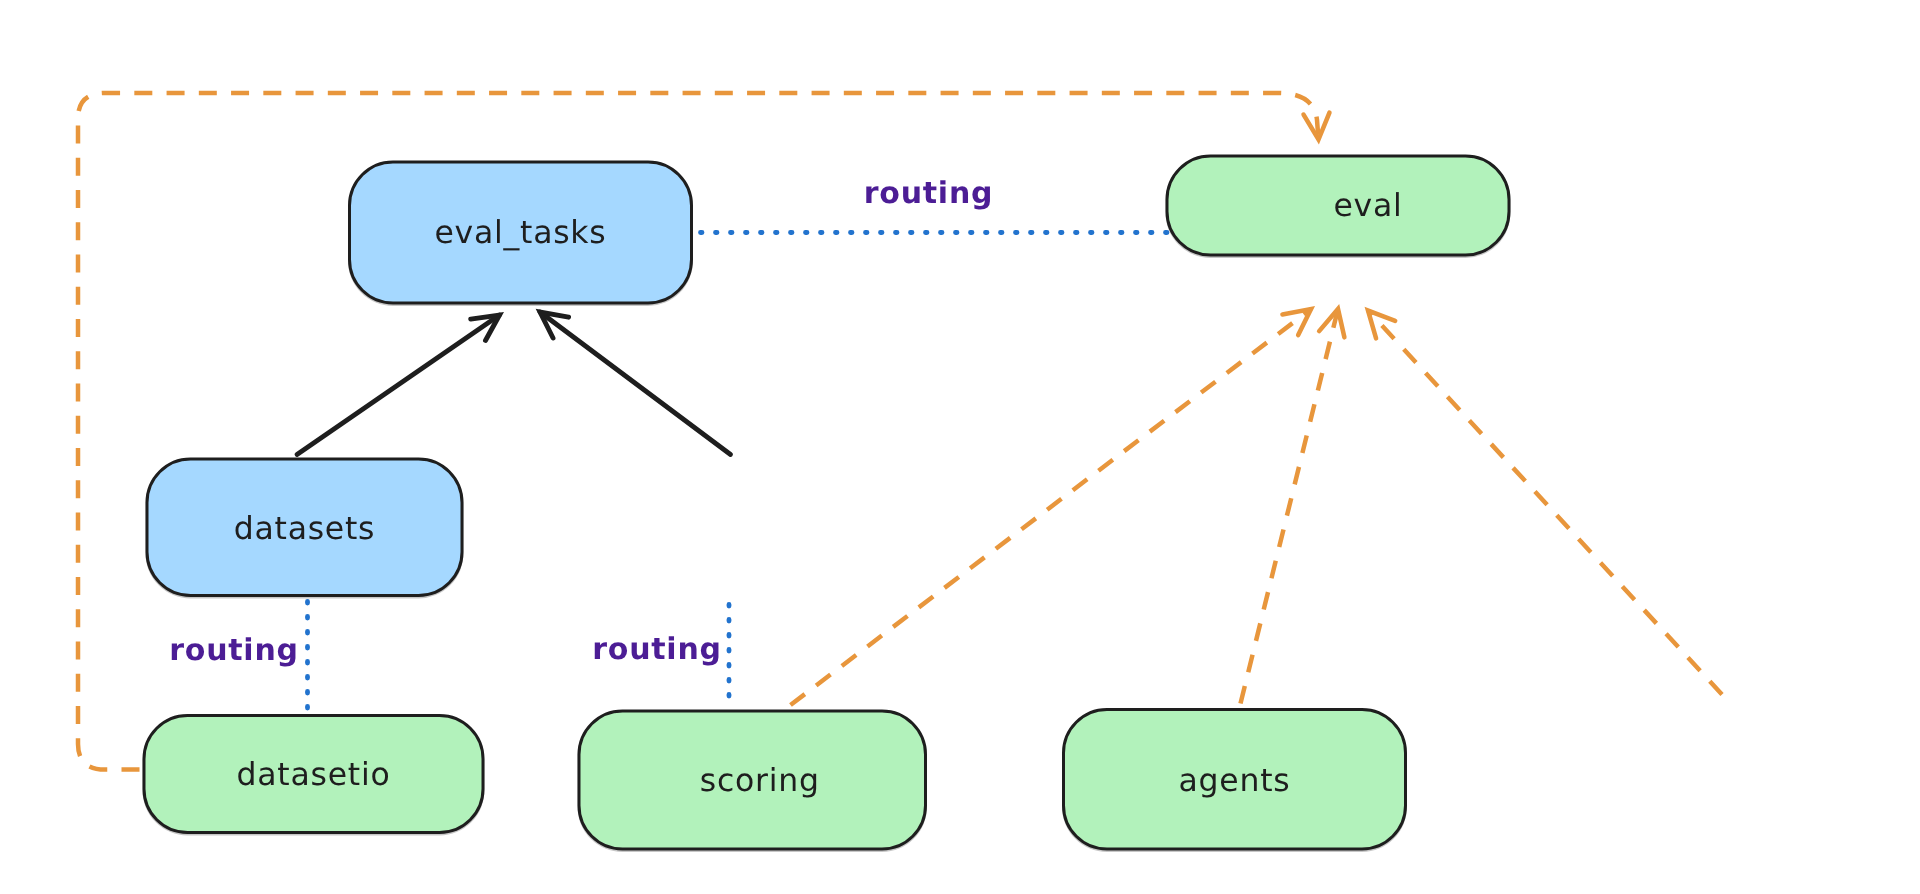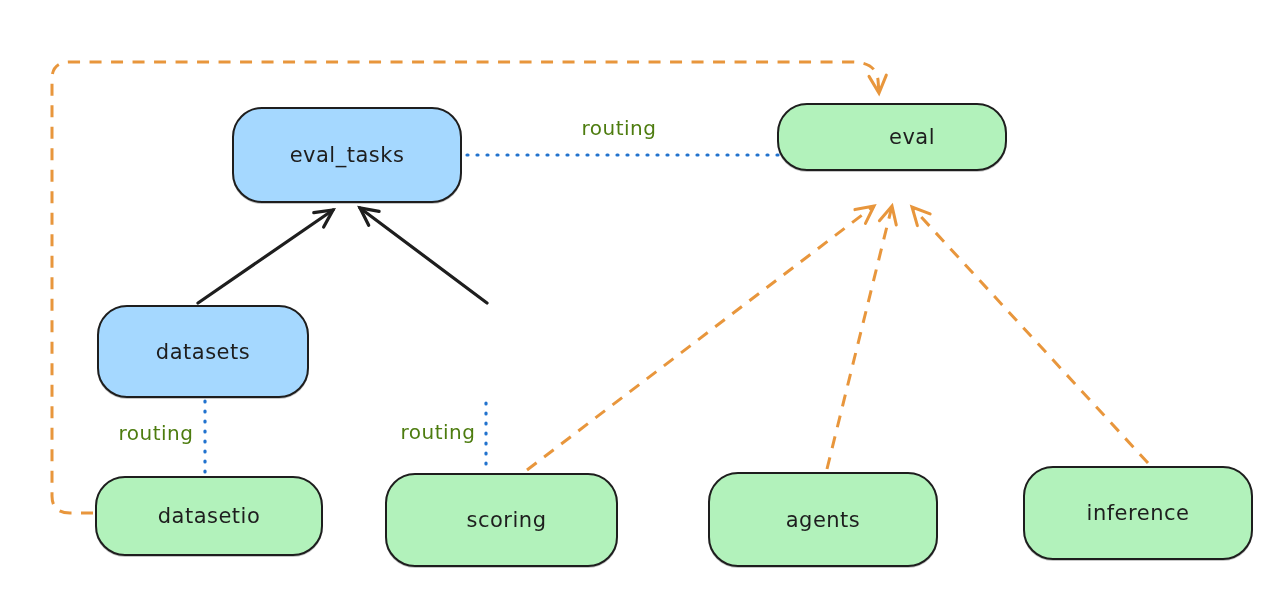--- a/index.html
+++ b/index.html
@@ -41,23 +41,23 @@
   #node-eval              { left: 777px; top: 103px; width: 230px; height: 68px; padding-left: 40px; }
   #node-datasets          { left:  97px; top: 305px; width: 212px; height: 93px; }
   #node-scoring_functions { left: 378px; top: 305px; width: 235px; height: 95px; }
   #node-datasetio         { left:  95px; top: 476px; width: 228px; height: 80px; }
   #node-scoring           { left: 385px; top: 473px; width: 233px; height: 94px; padding-left: 10px; }
   #node-agents            { left: 708px; top: 472px; width: 230px; height: 95px; justify-content: center; }
   #node-inference         { left: 1023px; top: 466px; width: 230px; height: 94px; }
 
   .edge-label {
     position: absolute;
-    color: #4d7c0f;
+    color: #4c1d95;
     font-size: 20px;
-    font-weight: 400;
+    font-weight: 700;
     letter-spacing: 0.5px;
     transform: translateX(-50%);
     white-space: nowrap;
   }
   #lbl-routing-top       { left: 619px; top: 116px; }
   #lbl-routing-datasetio { left: 156px; top: 421px; }
   #lbl-routing-scoring   { left: 438px; top: 420px; }
 
   .edge-black {
     stroke: #1e1e1e;
@@ -126,21 +126,18 @@
   </div>
 
   <div class="node green" id="node-scoring">
     <span>scoring</span>
   </div>
 
   <div class="node green" id="node-agents">
     <span>agents</span>
   </div>
 
-  <div class="node green" id="node-inference">
-    <span>inference</span>
-  </div>
 
   <div class="edge-label" id="lbl-routing-top">routing</div>
   <div class="edge-label" id="lbl-routing-datasetio">routing</div>
   <div class="edge-label" id="lbl-routing-scoring">routing</div>
 
 </div>
 
 </body></html>

